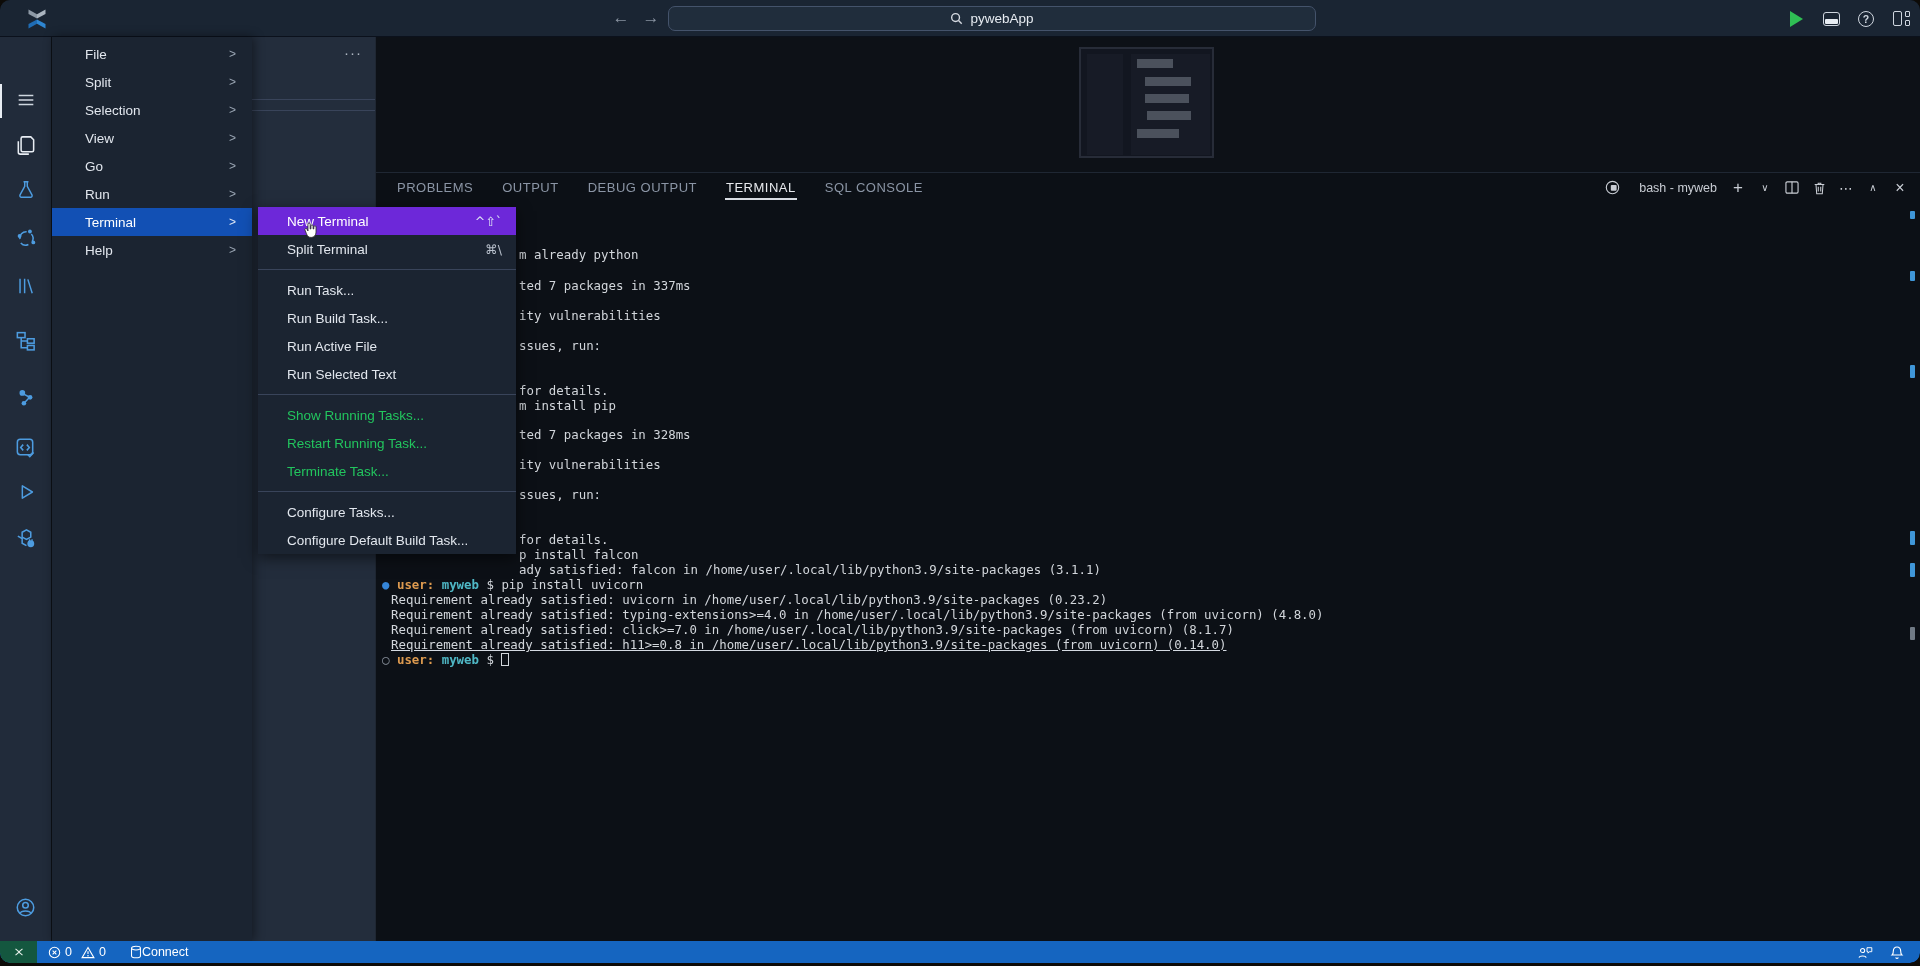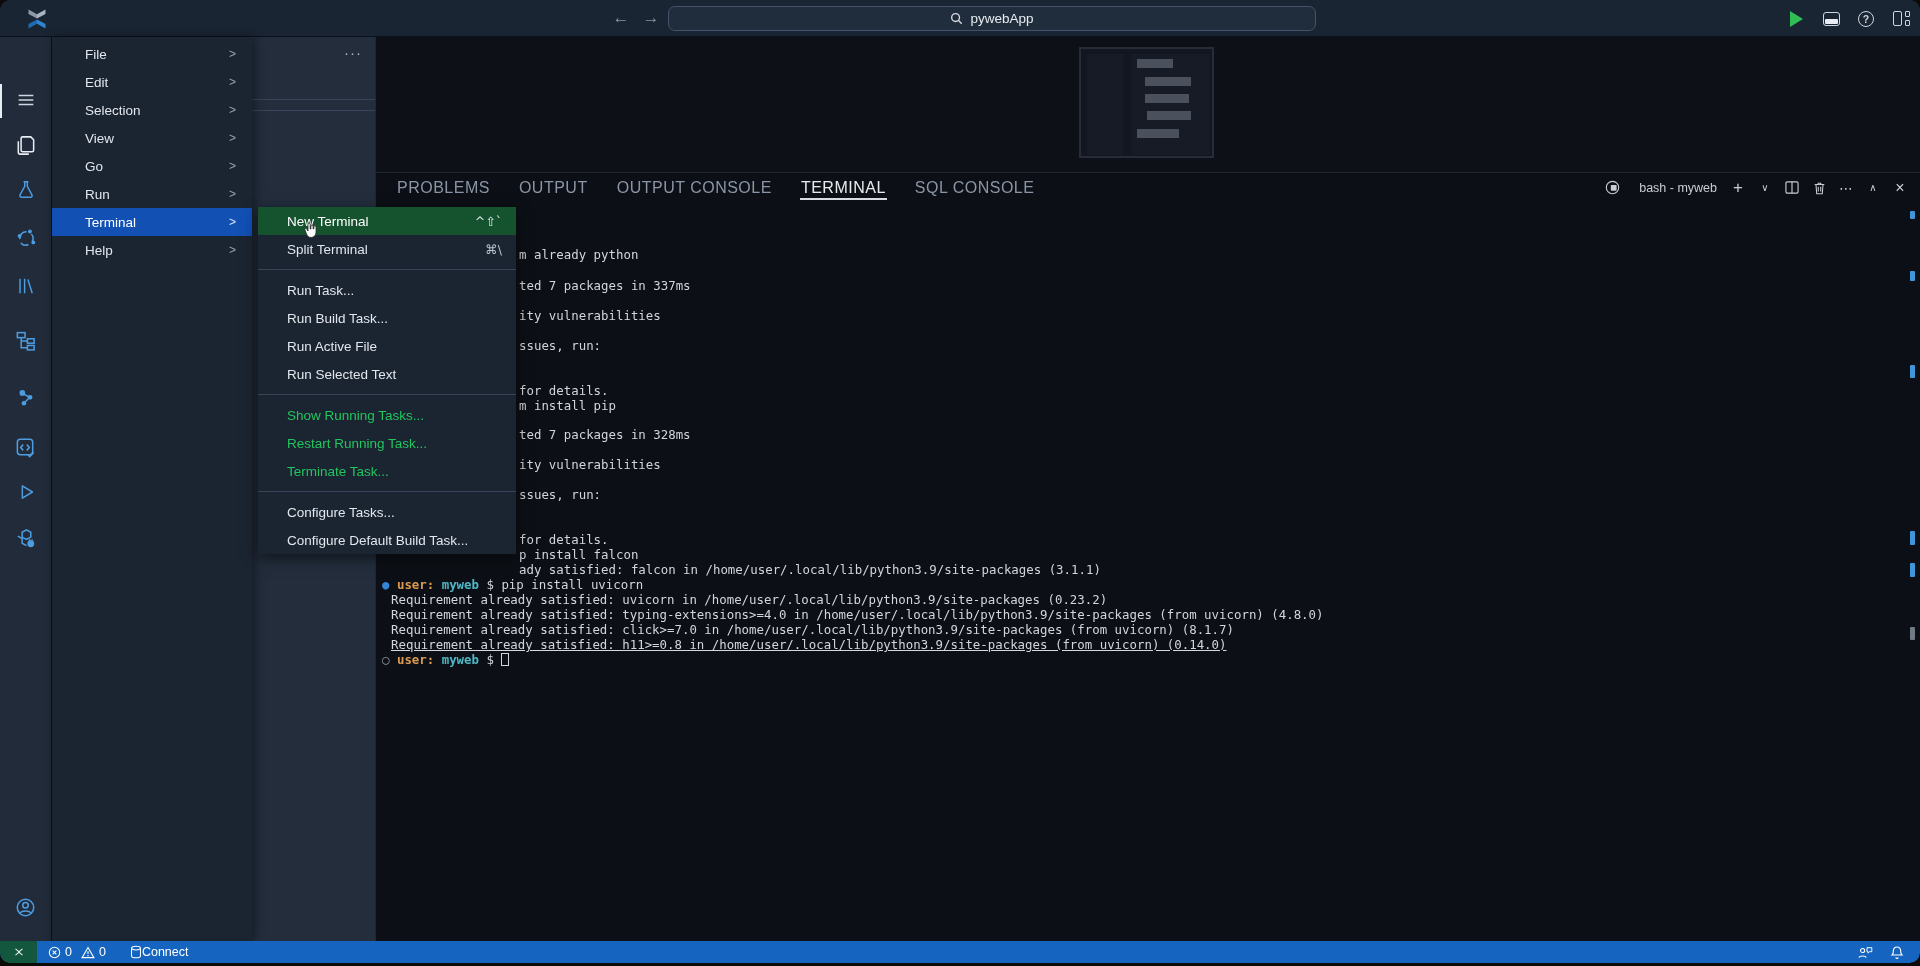--- a/index.html
+++ b/index.html
@@ -42,21 +42,21 @@
   
   #main{position:absolute;left:375px;top:37px;width:1545px;height:904px;background:#0d1117;border-left:1px solid #1f2733;}
   #minimap{position:absolute;left:703px;top:10px;width:135px;height:111px;background:#121620;border:2px solid #272c38;}
   #mm-left{position:absolute;left:6px;top:5px;width:36px;height:101px;background:#171b26;}
   #mm-right{position:absolute;left:50px;top:5px;width:79px;height:101px;background:#171b26;}
   .mm-bar{position:absolute;background:#4b515c;height:9px;}
 
   
   #panel{position:absolute;left:0px;top:135px;width:1545px;height:769px;background:#0c1016;border-top:1px solid #1f2733;}
   #panel-tabs{position:absolute;left:20px;top:0;height:29px;display:flex;gap:27px;align-items:center;}
-  .ptab{font-size:16px;letter-spacing:.5px;color:#8b95a5;padding:0 1px;height:29px;line-height:29px;position:relative;}
+  .ptab{font-size:13px;letter-spacing:.5px;color:#8b95a5;padding:0 1px;height:29px;line-height:29px;position:relative;}
   .ptab.active{color:#e8eaee;}
   .ptab.active::after{content:"";position:absolute;left:0;right:0;bottom:2px;height:2px;background:#d7dbe2;}
   #panel-actions{position:absolute;right:14px;top:0;height:29px;display:flex;align-items:center;gap:14px;color:#c9cdd4;font-size:13px;}
   #term-title{display:flex;align-items:center;gap:19px;font-size:12.5px;color:#c9cdd4;}
   .pa-icon{display:flex;align-items:center;justify-content:center;min-width:14px;}
   #terminal-lines{position:absolute;left:-375px;top:-172px;width:1920px;height:966px;}
   .t-line{position:absolute;font-family:"DejaVu Sans Mono","Liberation Mono",monospace;font-size:12.4px;line-height:15px;white-space:pre;}
   .c-fg{color:#d2d6db;}
   .c-orange{color:#dd9a4f;font-weight:bold;}
   .c-cyan{color:#4fb8c6;font-weight:bold;}
@@ -70,21 +70,21 @@
   #menu-drawer{position:absolute;left:52px;top:37px;width:200px;height:904px;background:#1b2431;box-shadow:2px 0 10px rgba(0,0,0,.45);}
   #menu-items{position:absolute;left:0;top:3px;width:200px;}
   .menu-item{height:28px;display:flex;align-items:center;justify-content:space-between;padding:0 16px 0 33px;font-size:13.5px;color:#e2e7ee;}
   .menu-item .mi-chev{color:#9aa5b3;font-size:12px;}
   .menu-item.active{background:#1250b4;color:#ffffff;}
   .menu-item.active .mi-chev{color:#dfe7f5;}
 
   
   #submenu{position:absolute;left:258px;top:207px;width:258px;background:#1b2431;box-shadow:0 4px 14px rgba(0,0,0,.55);padding:0;}
   .sm-item{height:28px;display:flex;align-items:center;justify-content:space-between;padding:0 14px 0 29px;font-size:13.5px;color:#e2e7ee;}
-  .sm-item.hl{background:#14532d;color:#ffffff;}
+  .sm-item.hl{background:#6d28d9;color:#ffffff;}
   .sm-item.dis{color:#22c55e;}
   .sm-key{color:#b8c0cc;font-size:12.5px;font-family:"DejaVu Sans",sans-serif;}
   .sm-item.hl .sm-key{color:#dfe7f5;}
   .sm-sep{height:1px;background:#39445a;margin:6px 0;}
 
   #hand-cursor{position:absolute;left:301px;top:221px;width:19px;height:19px;z-index:50;}
 
   
   #statusbar{position:absolute;left:0;top:941px;width:1920px;height:22px;background:#1565c0;display:flex;align-items:center;color:#fff;font-size:12.5px;border-radius:0 0 10px 10px;}
   #remote-ind{width:37px;height:22px;background:#14573f;display:flex;align-items:center;justify-content:center;border-radius:0 0 0 10px;}
@@ -232,21 +232,21 @@
         <div class="mm-bar" style="left:14px;top:40px;width:44px;"></div>
         <div class="mm-bar" style="left:16px;top:57px;width:44px;"></div>
         <div class="mm-bar" style="left:6px;top:75px;width:42px;"></div>
       </div>
     </div>
 
     <div id="panel">
       <div id="panel-tabs">
             <div class="ptab">PROBLEMS</div>
             <div class="ptab">OUTPUT</div>
-            <div class="ptab">OUTPUT CONSOLE</div>
+            <div class="ptab">DEBUG OUTPUT</div>
             <div class="ptab active">TERMINAL</div>
             <div class="ptab">SQL CONSOLE</div>
           </div>
       <div id="panel-actions">
         <div id="term-title">
           <svg width="15" height="15" viewBox="0 0 16 16">
                 <circle cx="8" cy="8" r="6.6" fill="none" stroke="#c9cdd4" stroke-width="1.2"></circle>
                 <rect x="6.2" y="5.2" width="6.2" height="6.2" rx="1" fill="#c9cdd4"></rect>
               </svg>
           <span>bash - myweb</span>
@@ -313,21 +313,21 @@
     </div>
   </div>
 
   <div id="menu-drawer">
     <div id="menu-items">
           <div class="menu-item">
             <span class="mi-label">File</span>
             <span class="mi-chev">&gt;</span>
           </div>
           <div class="menu-item">
-            <span class="mi-label">Edit</span>
+            <span class="mi-label">Split</span>
             <span class="mi-chev">&gt;</span>
           </div>
           <div class="menu-item">
             <span class="mi-label">Selection</span>
             <span class="mi-chev">&gt;</span>
           </div>
           <div class="menu-item">
             <span class="mi-label">View</span>
             <span class="mi-chev">&gt;</span>
           </div>

